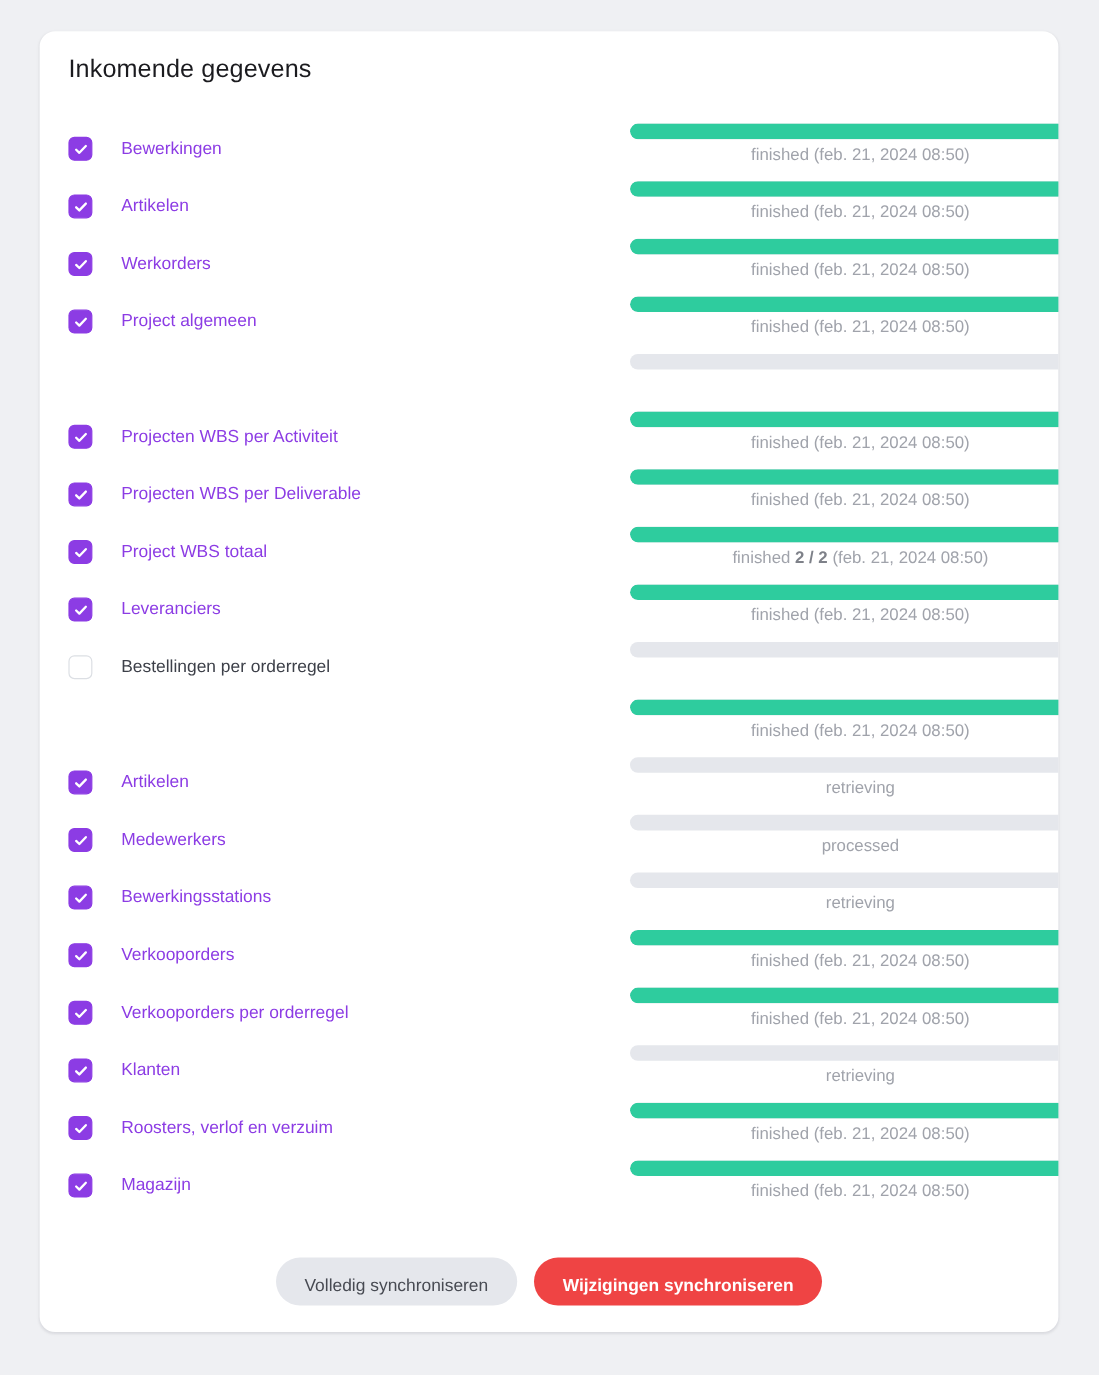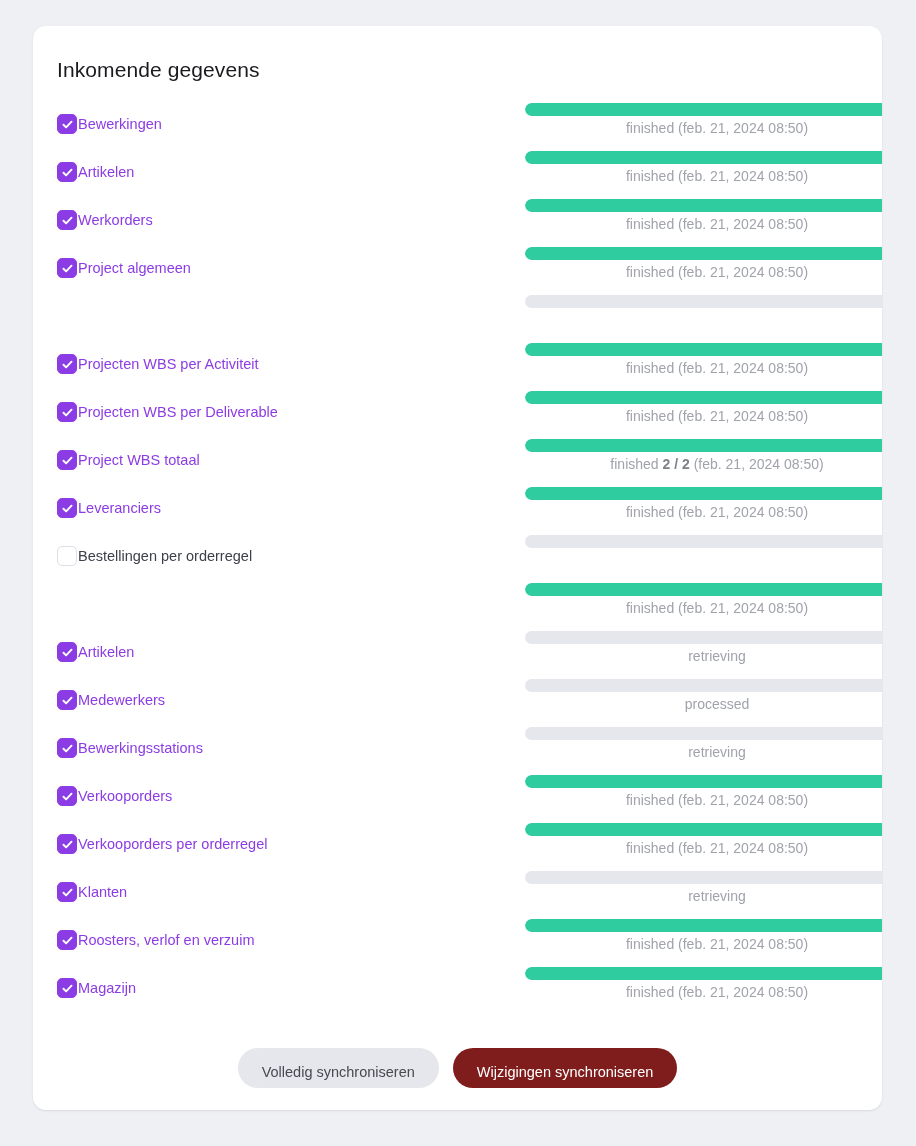--- a/index.html
+++ b/index.html
@@ -28,21 +28,20 @@
   }
 
   #card-title {
     position: absolute;
     left: 24px;
     top: 20px;
     font-size: 21px;
     font-weight: 400;
     color: #1b1b1f;
     letter-spacing: 0.1px;
-    margin-top: 12px;
   }
 
   #sync-list {
     position: absolute;
     left: 0;
     top: 74px;
     width: 100%;
   }
 
   .sync-row {
@@ -51,21 +50,21 @@
   }
 
   
   .row-left {
     position: absolute;
     left: 24px;
     top: 0;
     height: 48px;
     display: flex;
     align-items: center;
-    gap: 1px;
+    gap: 24px;
     max-width: 400px;
   }
 
   .cb {
     position: relative;
     width: 20px;
     height: 20px;
     flex: 0 0 20px;
     border-radius: 5px;
     display: block;
@@ -165,23 +164,23 @@
     white-space: nowrap;
   }
 
   .btn.secondary {
     background: #e5e7ec;
     color: #474a52;
     font-weight: 400;
   }
 
   .btn.primary {
-    background: #7f1d1d;
+    background: #ef4444;
     color: #ffffff;
-    font-weight: 400;
+    font-weight: 700;
   }
 </style>
 </head>
 <body>
 
 <div id="card">
 
   <h1 id="card-title">Inkomende gegevens</h1>
 
   <div id="sync-list">

